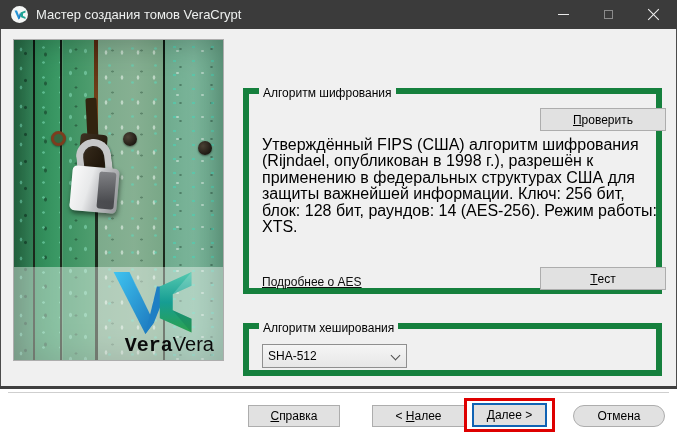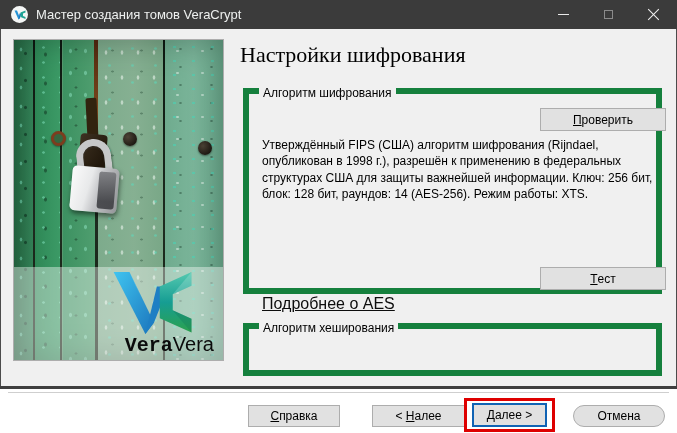--- a/index.html
+++ b/index.html
@@ -97,22 +97,22 @@
   .focus-rect { position:absolute; top:2px; left:2px; right:16px; bottom:2px; border:1px dotted #111; }
   .chev { position:absolute; right:7px; top:7px; width:8px; height:8px; }
   .chev::before { content:""; position:absolute; left:1px; top:0; width:6px; height:6px;
     border-right:1.5px solid #4f4f4f; border-bottom:1.5px solid #4f4f4f; transform:rotate(45deg); }
 
   .btn { position:absolute; background:#e1e1e1; border:1px solid #adadad; font-size:12px; color:#000;
     display:flex; align-items:center; justify-content:center; cursor:default;
     font-family:"Liberation Sans", sans-serif; white-space:pre; }
   .btn-verify { left:291px; top:14px; width:126px; height:23px; }
   .btn-test   { left:291px; top:173px; width:126px; height:23px; }
-  .desc { position:absolute; left:13px; top:43px; width:403px; font-size:12px; line-height:16.4px; color:#000; }
-  .link { position:absolute; font-size:16px; color:#0d0d0d; text-decoration:underline; cursor:pointer; white-space:nowrap;margin-top:20px; }
+  .desc { position:absolute; left:13px; top:43px; width:403px; font-size:16px; line-height:16.4px; color:#000; }
+  .link { position:absolute; font-size:12px; color:#0d0d0d; text-decoration:underline; cursor:pointer; white-space:nowrap; }
   .link-aes { left:13px; top:181px; }
   .link-hash { left:179px; top:21px; }
   .ak { text-decoration:underline; text-underline-offset:1px; }
 
   .separator { position:absolute; left:8px; right:8px; top:392px; height:2px;
     border-top:1px solid #cfcfcf; border-bottom:1px solid #ffffff; }
 
   .btn-help   { left:248px; top:405px; width:92px; height:22px; }
   .btn-back   { left:372px; top:405px; width:93px; height:22px; }
   .btn-next   { left:472px; top:403px; width:75px; height:24px; border:2px solid #1063b4; }
@@ -188,32 +188,35 @@
         <path d="M68,20 L112,0 L112,19 L86,31 L86,53 L112,65 L112,84 L68,64 Z" fill="url(#lgC)"></path>
         <polygon points="112,0 112,19 86,31" fill="#ffffff" opacity="0.18"></polygon>
         <polygon points="86,53 112,65 112,84" fill="#0c6b52" opacity="0.25"></polygon>
       </svg>
       <div class="vc-text">
         <span class="bold">Vera</span><span>Vera</span>
       </div>
     </div>
   </div>
 
-  <div class="heading">Настройки шифрования</div>
 
   <div class="group grp-enc">
     <span class="group-label">Алгоритм шифрования</span>
     <div class="btn btn-verify"><span></span><span class="ak">П</span><span>роверить</span></div>
     <div class="desc">Утверждённый FIPS (США) алгоритм шифрования (Rijndael, опубликован в 1998 г.), разрешён к применению в федеральных структурах США для защиты важнейшей информации. Ключ: 256 бит, блок: 128 бит, раундов: 14 (AES-256). Режим работы: XTS.</div>
     <span class="link link-aes">Подробнее о AES</span>
     <div class="btn btn-test"><span></span><span class="ak">Т</span><span>ест</span></div>
   </div>
 
   <div class="group grp-hash">
     <span class="group-label">Алгоритм хеширования</span>
+    <div class="combo combo-hash">
+      <span>SHA-512</span>
+      <span class="chev"></span>
+    </div>
   </div>
 
   <div class="separator"></div>
   <div class="btn btn-help"><span></span><span class="ak">С</span><span>правка</span></div>
   <div class="btn btn-back"><span>&lt; </span><span class="ak">Н</span><span>алее</span></div>
   <div class="btn btn-next"><span></span><span class="ak">Д</span><span>алее &gt;</span></div>
   <div class="btn btn-cancel"><span>Отмена</span><span class="ak"></span><span></span></div>
   <div class="annotation"></div>
 
   <div class="bottom-edge"></div>

